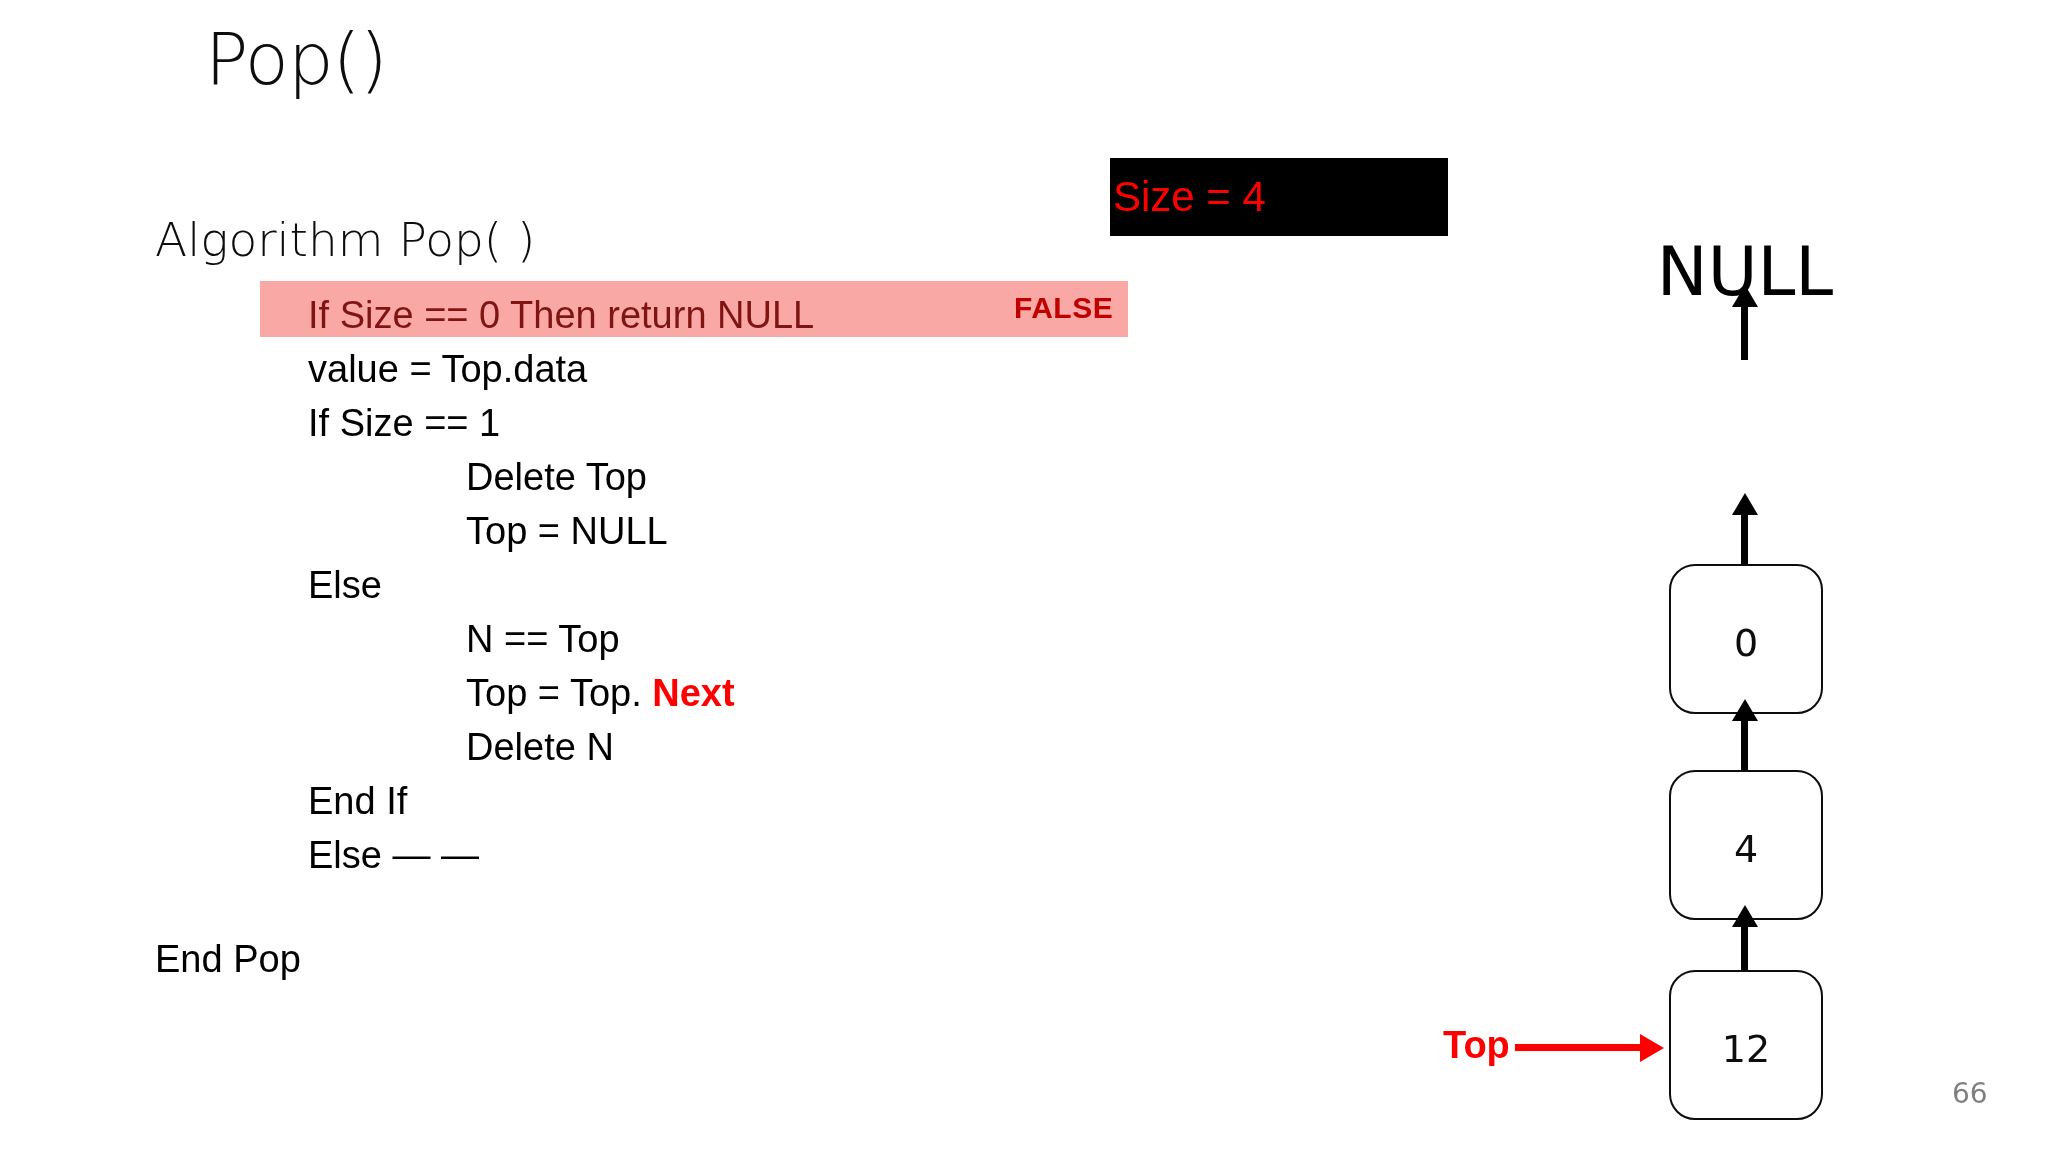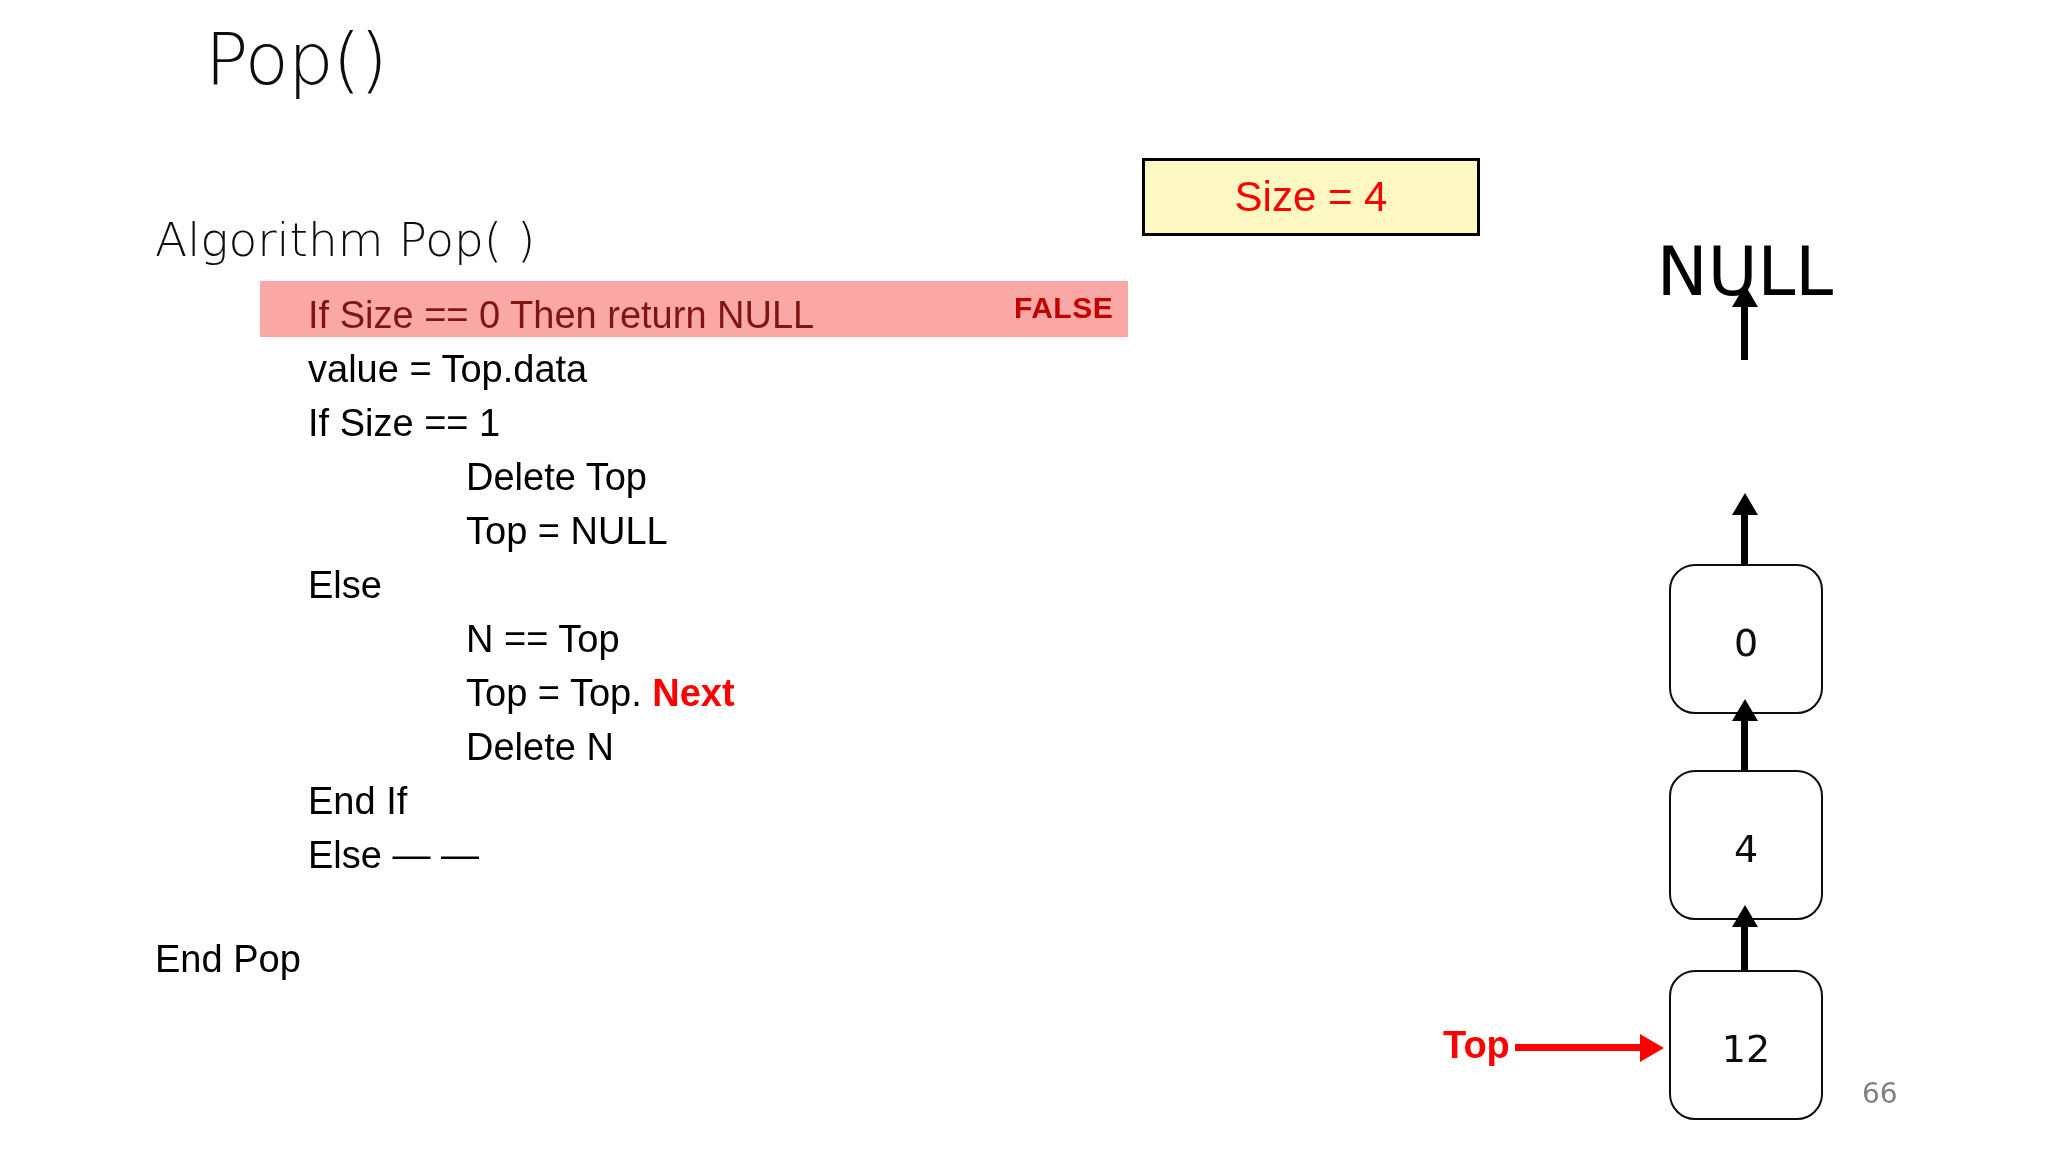--- a/index.html
+++ b/index.html
@@ -92,26 +92,24 @@
   }
 
   
   .size-box {
     position: absolute;
     left: 1110px;
     top: 158px;
     width: 338px;
     height: 78px;
     border: 3px solid #000000;
-    background: #fef9c3;
+    background: #000000;
     box-sizing: border-box;
     display: flex;
     align-items: center;
-    justify-content: center;
-    margin-left: 32px;
   }
   .size-box-text {
     font-family: "Liberation Sans", sans-serif;
     font-size: 42px;
     color: #ff0000;
     white-space: pre;
   }
 
   
   .list-null {
@@ -201,21 +199,21 @@
     width: 0;
     height: 0;
     border-top: 14px solid transparent;
     border-bottom: 14px solid transparent;
     border-left: 24px solid #ff0000;
   }
 
   
   .page-number {
     position: absolute;
-    left: 1862px;
+    left: 1952px;
     top: 1077px;
     font-family: "DejaVu Sans", sans-serif;
     font-size: 28px;
     color: #7f7f7f;
   }
 </style>
 </head>
 <body>
 
 <div id="slide">

